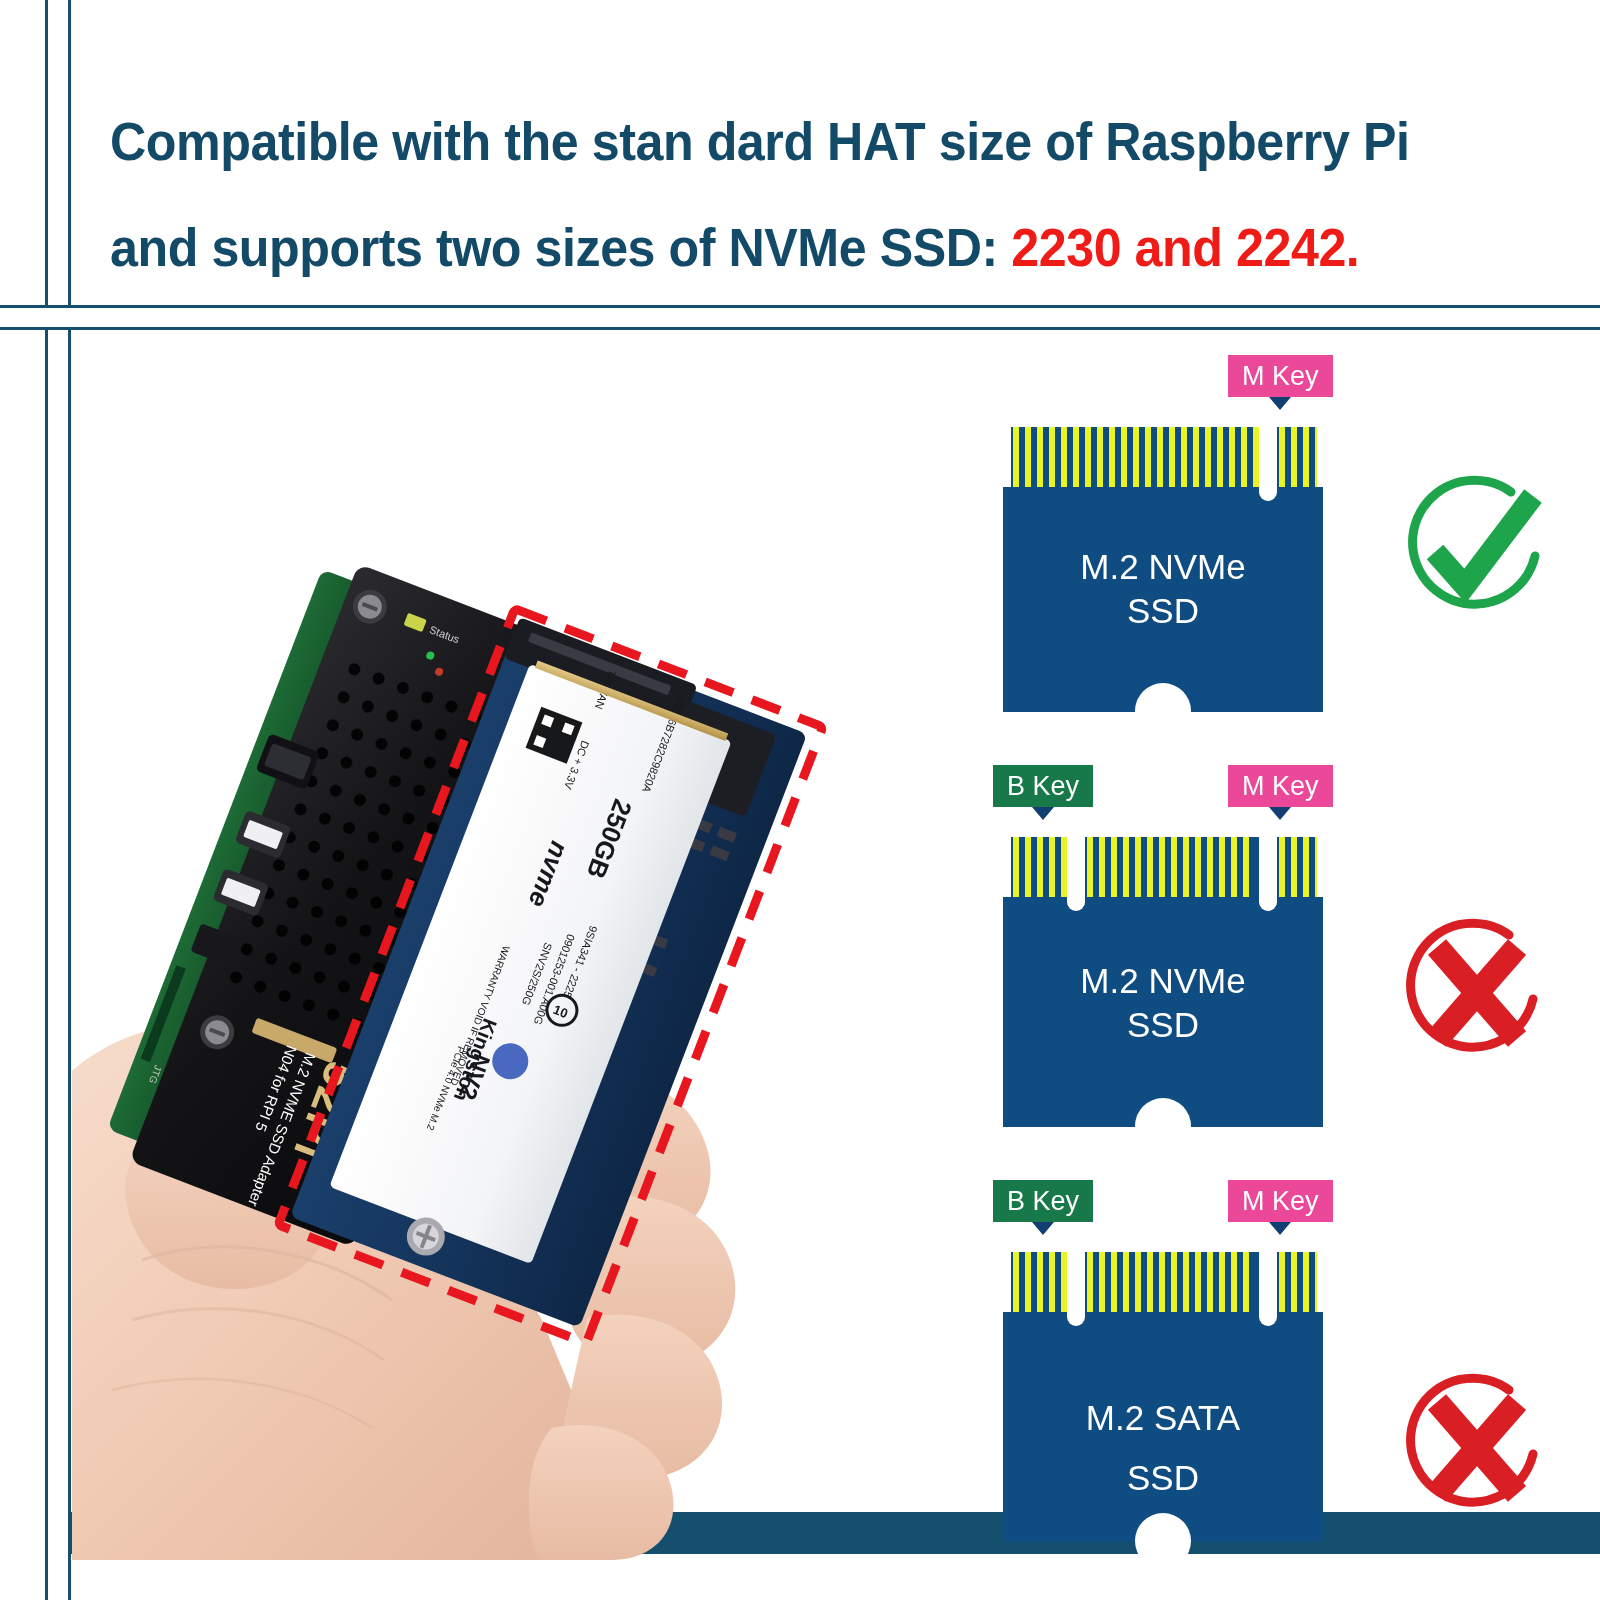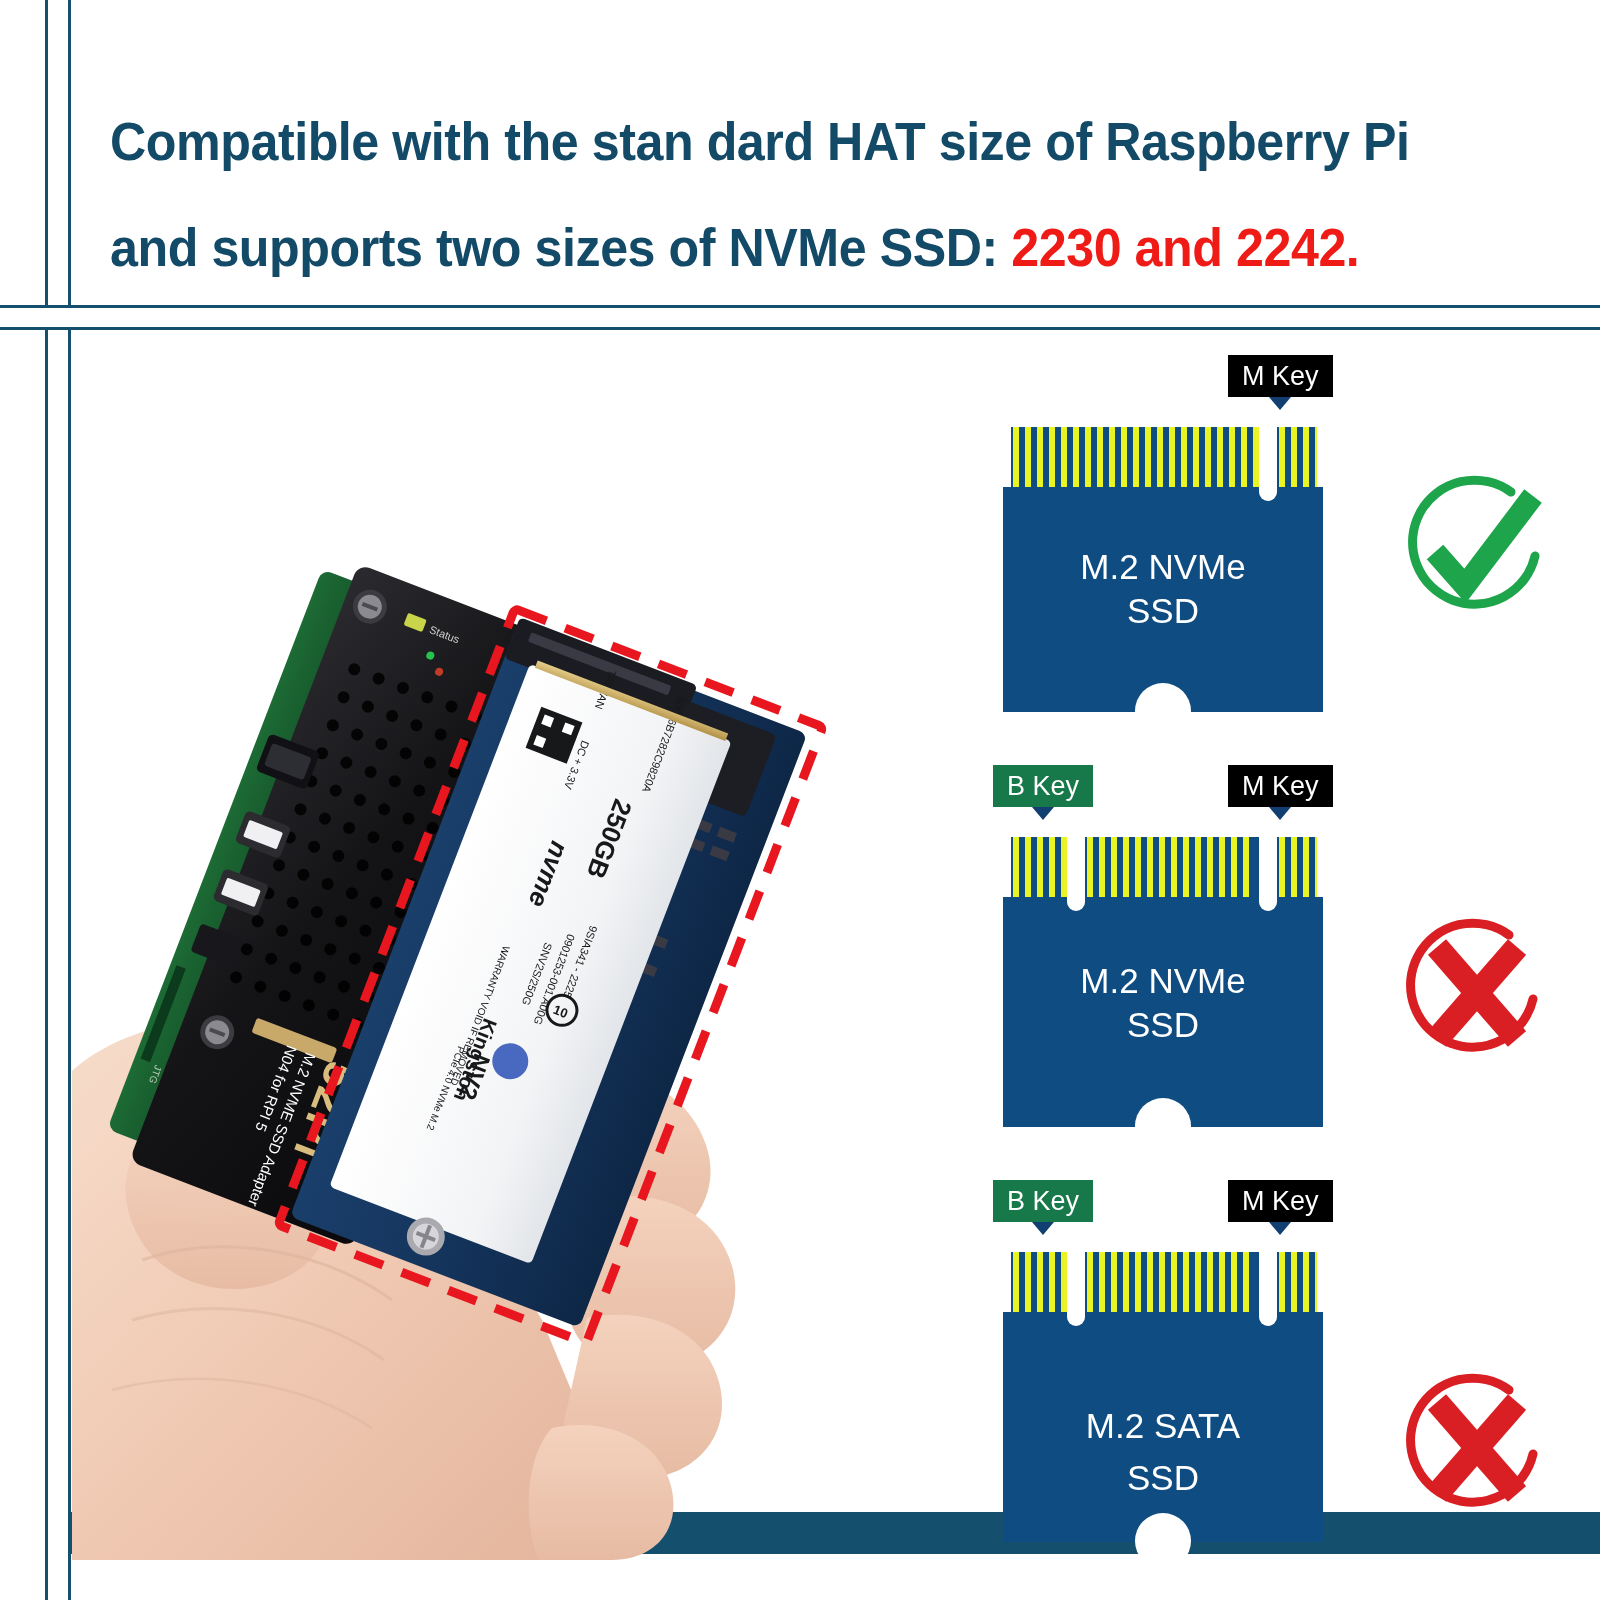--- a/index.html
+++ b/index.html
@@ -51,21 +51,21 @@
   .ssd-row.r1{height:410px;}
   .ssd-row.r2{height:415px;}
   .ssd-row.r3{height:420px;}
 
   .keytag{
     position:absolute;height:42px;line-height:42px;
     color:#ffffff;font-size:27px;text-align:center;
     font-family:"Liberation Sans",sans-serif;
     padding:0 14px;white-space:nowrap;
   }
-  .keytag.m{background:#000000;}
+  .keytag.m{background:#ec4899;}
   .keytag.b{background:#17784a;}
   .keytag .pointer{
     position:absolute;left:50%;bottom:-13px;margin-left:-11px;
     width:0;height:0;border-left:11px solid transparent;
     border-right:11px solid transparent;border-top:13px solid #123f72;
   }
 
   .card{
     position:absolute;background:#0f4c81;
   }
@@ -530,21 +530,21 @@
       <div class="pins" style="left:274px;top:0;width:40px;height:60px;">
         <i style="left:2px"></i>
           <i style="left:14px"></i>
           <i style="left:26px"></i>
           <i style="left:38px"></i>
       </div>
       <div class="slot" style="left:64px;top:0;width:18px;height:74px;"></div>
       <div class="slot" style="left:256px;top:0;width:18px;height:74px;"></div>
       <div class="shoulder" style="left:0;top:0;width:8px;height:60px;"></div>
       <div class="shoulder" style="left:314px;top:0;width:6px;height:60px;"></div>
-      <div class="label" style="top:152px;">M.2 SATA</div>
+      <div class="label" style="top:144px;">M.2 SATA</div>
       <div class="label" style="top:204px;">SSD</div>
       <div class="mount-notch" style="left:132px;bottom:-27px;width:56px;height:56px;"></div>
     </div>
 
     <div class="verdict" style="left:418px;top:188px;">
       <svg width="160" height="160" viewBox="0 0 160 160">
         <path d="M116 22 A62 62 0 1 0 140 86" fill="none" stroke="#d91f24" stroke-width="9" stroke-linecap="round"></path>
         <path d="M44 34 L124 126" stroke="#d91f24" stroke-width="24" stroke-linecap="butt"></path>
         <path d="M124 34 L44 126" stroke="#d91f24" stroke-width="24" stroke-linecap="butt"></path>
       </svg>

